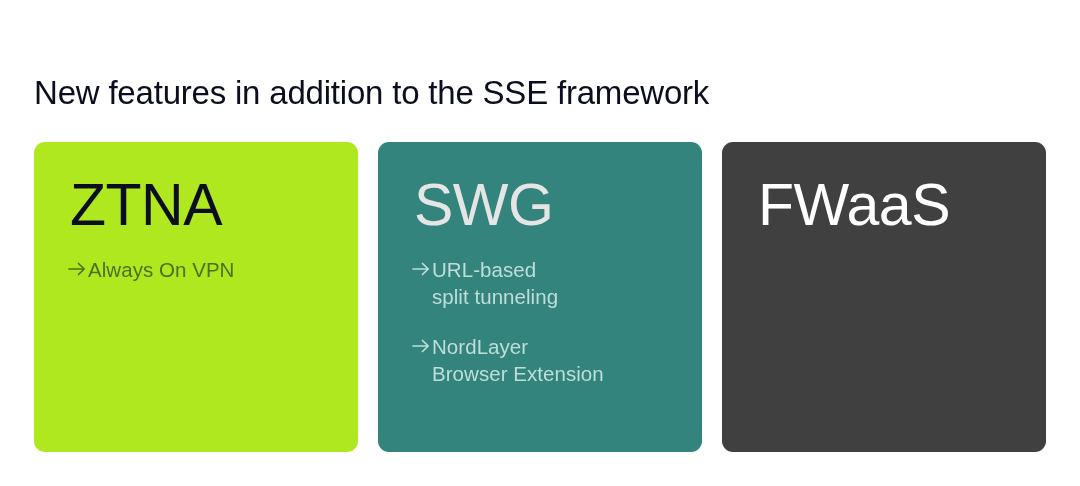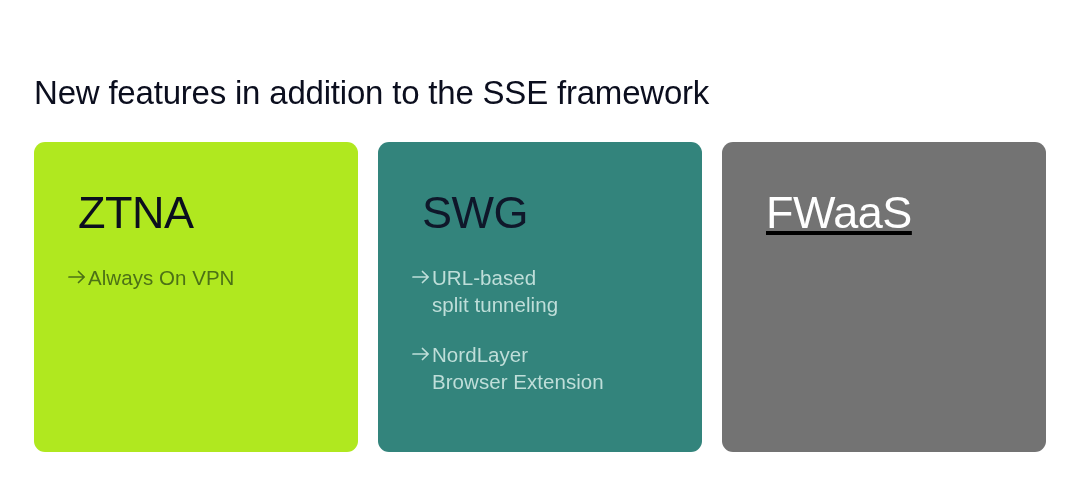--- a/index.html
+++ b/index.html
@@ -50,32 +50,32 @@
     height: 310px;
     border-radius: 11px;
     box-sizing: border-box;
     padding: 34px 26px 0 32px;
     position: relative;
     overflow: hidden;
   }
 
   .card-ztna  { background: #b0e81f; }
   .card-swg   { background: #33847c; }
-  .card-fwaas { background: #737373; text-decoration: underline; }
+  .card-fwaas { background: #404040; }
 
   .card-heading {
-    font-size: 45px;
+    font-size: 59px;
     font-weight: 400;
     line-height: 50px;
     letter-spacing: -0.5px;
-    margin: 12px;
+    margin: 4px;
     padding: 0;
   }
   .card-ztna  .card-heading { color: #0b0e1e; }
-  .card-swg   .card-heading { color: #0f172a; }
+  .card-swg   .card-heading { color: #e5e5e5; }
   .card-fwaas .card-heading { color: #ffffff; }
 
   .card-list {
     list-style: none;
     margin: 0;
     padding: 0;
     margin-top: 26px;
   }
 
   .card-item {

